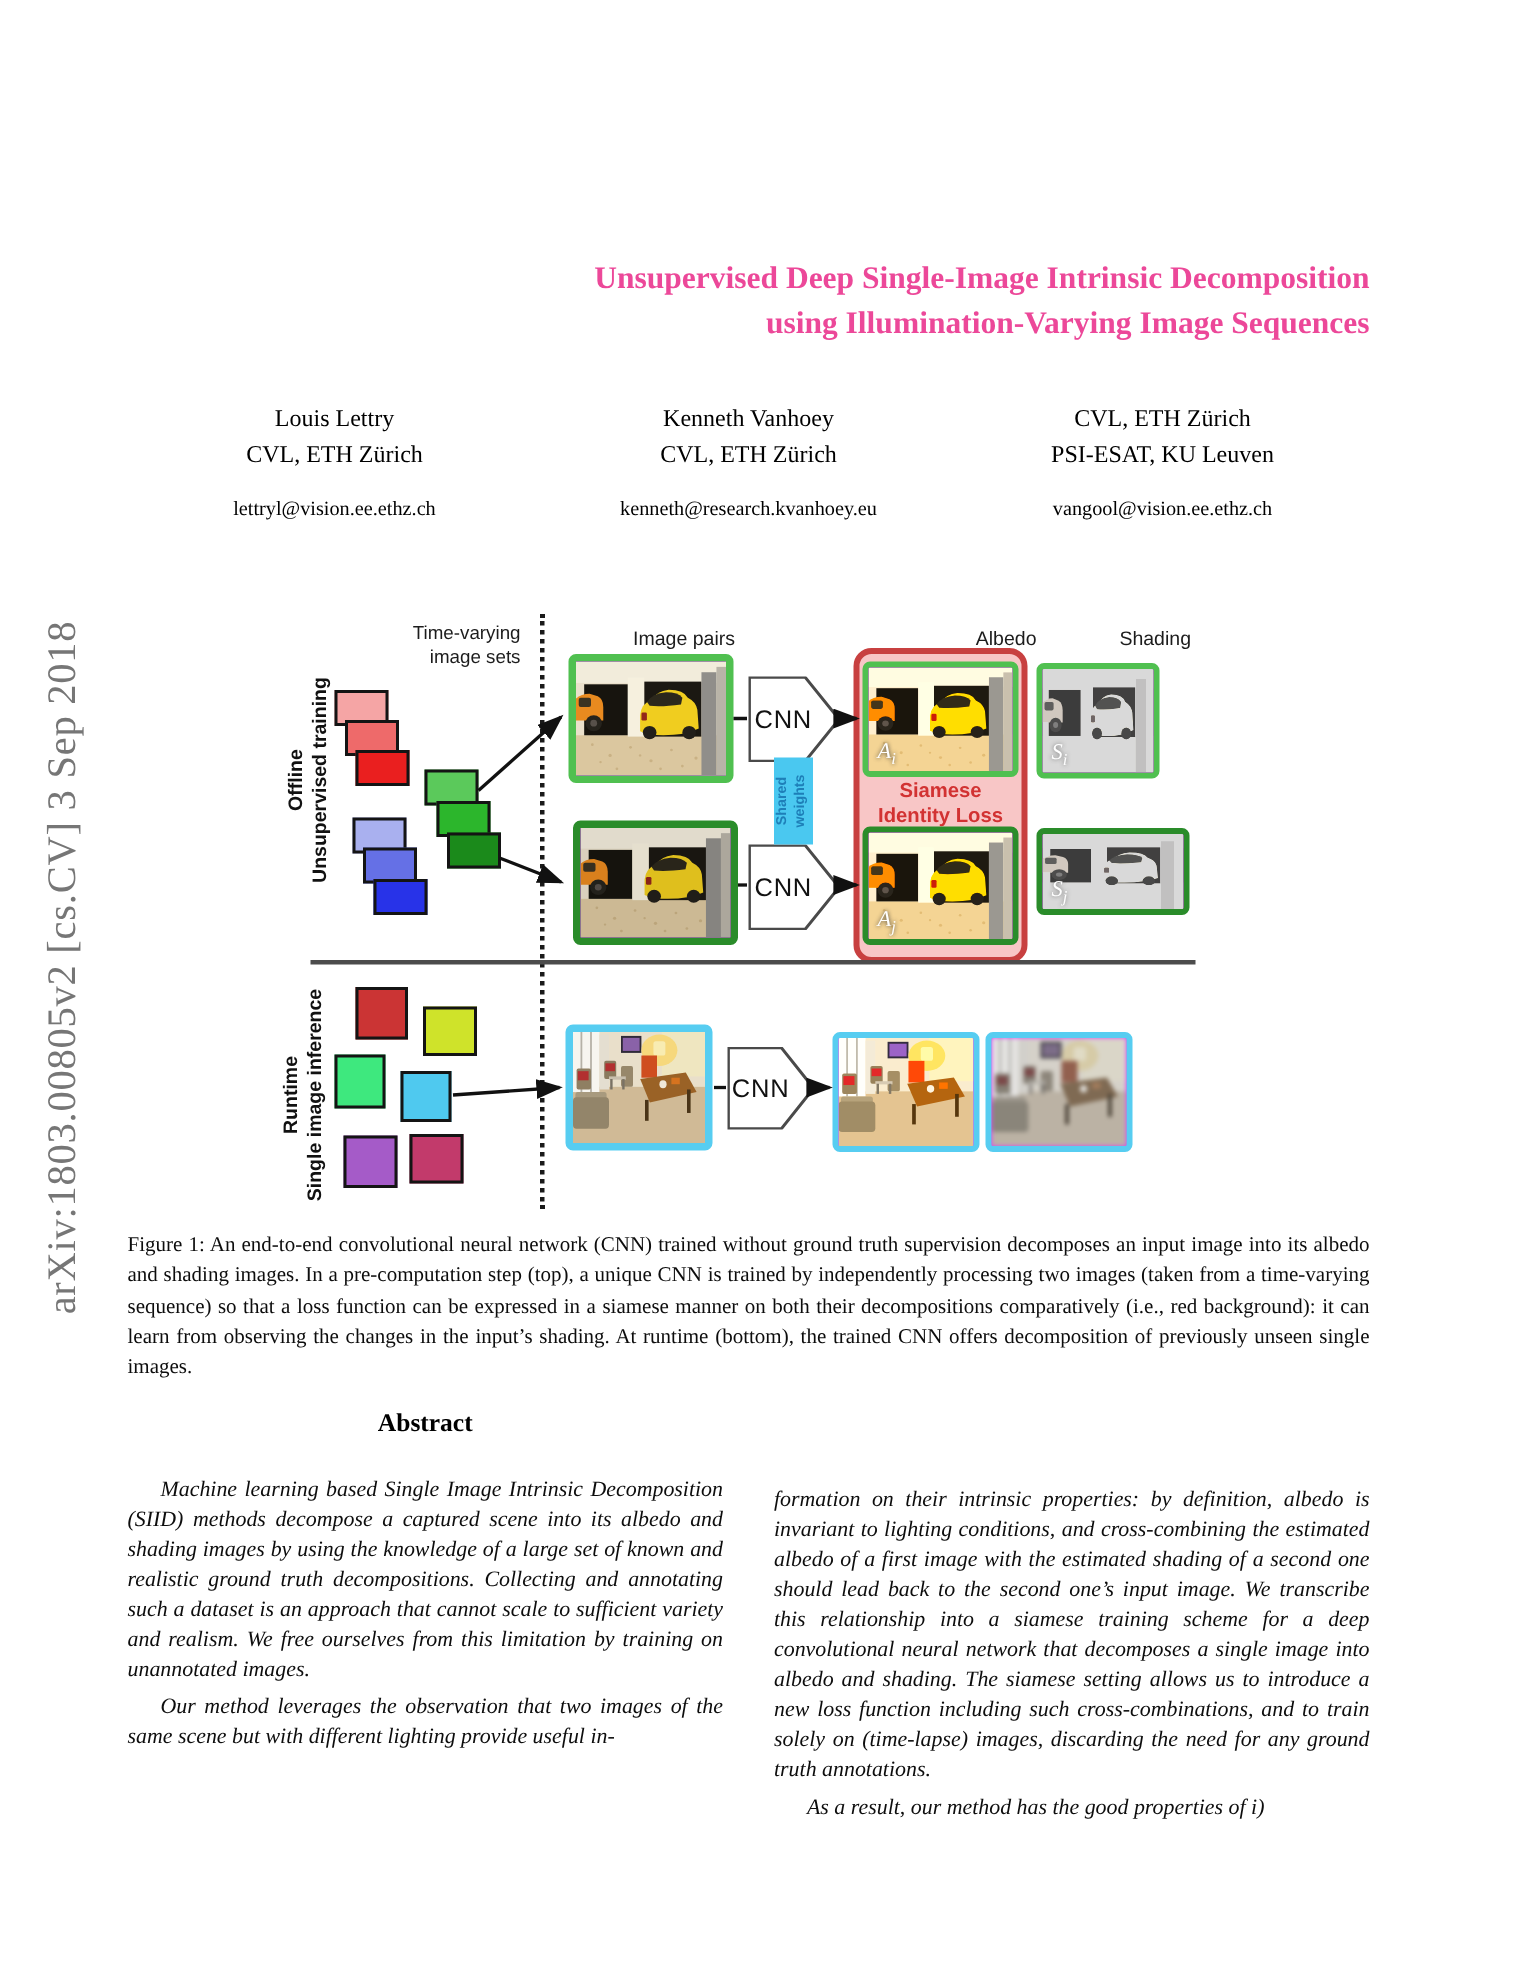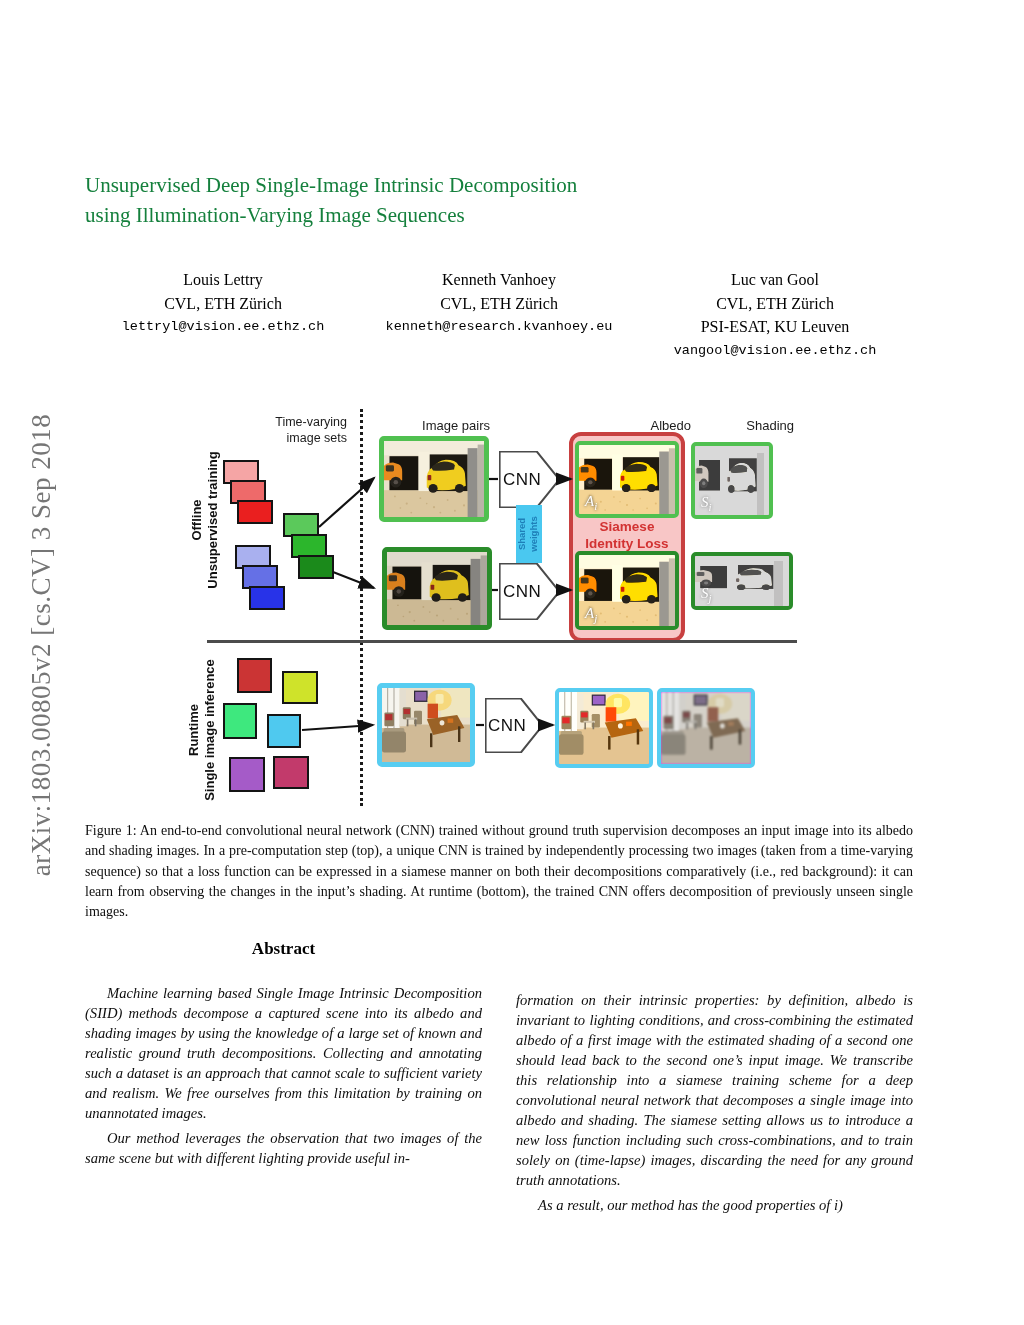--- a/index.html
+++ b/index.html
@@ -10,28 +10,28 @@
   
   .watermark {
     position:absolute; left:-244px; top:625px; width:580px; height:40px;
     transform:rotate(-90deg); transform-origin:center;
     font-family:"Liberation Serif", serif; font-size:27px; letter-spacing:0.5px;
     color:#767676; text-align:center; white-space:nowrap;
   }
 
   
   .title {
-    position:absolute; left:85px; top:170px; width:828px; text-align:left;
-    font-family:"Liberation Serif", serif; font-weight:normal; font-size:21px;
-    line-height:30px; color:#15803d;
+    position:absolute; left:85px; top:170px; width:828px; text-align:right;
+    font-family:"Liberation Serif", serif; font-weight:bold; font-size:21px;
+    line-height:30px; color:#ec4899;
   }
   .authors { position:absolute; left:85px; top:268px; width:828px; display:flex;
     font-family:"Liberation Serif", serif; color:#000; }
   .author { flex:1; text-align:center; font-size:16px; line-height:23.5px; }
-  .author .email { font-family:Liberation Mono, monospace; font-size:13.5px; margin-top:0; }
+  .author .email { font-family:Liberation Serif, serif; font-size:13.5px; margin-top:12px; }
 
   
   .fig { position:absolute; left:185px; top:405px; width:725px; height:405px;
     font-family:"Liberation Sans", sans-serif; }
   .fig-arrows { position:absolute; left:0; top:0; width:725px; height:405px; pointer-events:none; }
   .dots { position:absolute; left:175px; top:4px; height:397px; width:0; border-left:3px dotted #1a1a1a; }
   .divider { position:absolute; left:22px; top:235px; width:590px; height:3px; background:#4c4c4c; }
 
   .fig-label { position:absolute; text-align:right; font-size:13px; color:#1c1c1c; line-height:15.5px; }
   .vlabel { position:absolute; transform:rotate(-90deg); transform-origin:center;
@@ -171,21 +171,20 @@
       <div>Louis Lettry</div>
       <div>CVL, ETH Zürich</div>
       <div class="email">lettryl@vision.ee.ethz.ch</div>
     </div>
     <div class="author">
       <div>Kenneth Vanhoey</div>
       <div>CVL, ETH Zürich</div>
       <div class="email">kenneth@research.kvanhoey.eu</div>
     </div>
     <div class="author">
-      <div>Luc van Gool</div>
       <div>CVL, ETH Zürich</div>
       <div>PSI-ESAT, KU Leuven</div>
       <div class="email">vangool@vision.ee.ethz.ch</div>
     </div>
   </div>
 
   <div class="fig">
 
     <div class="dots"></div>
 

